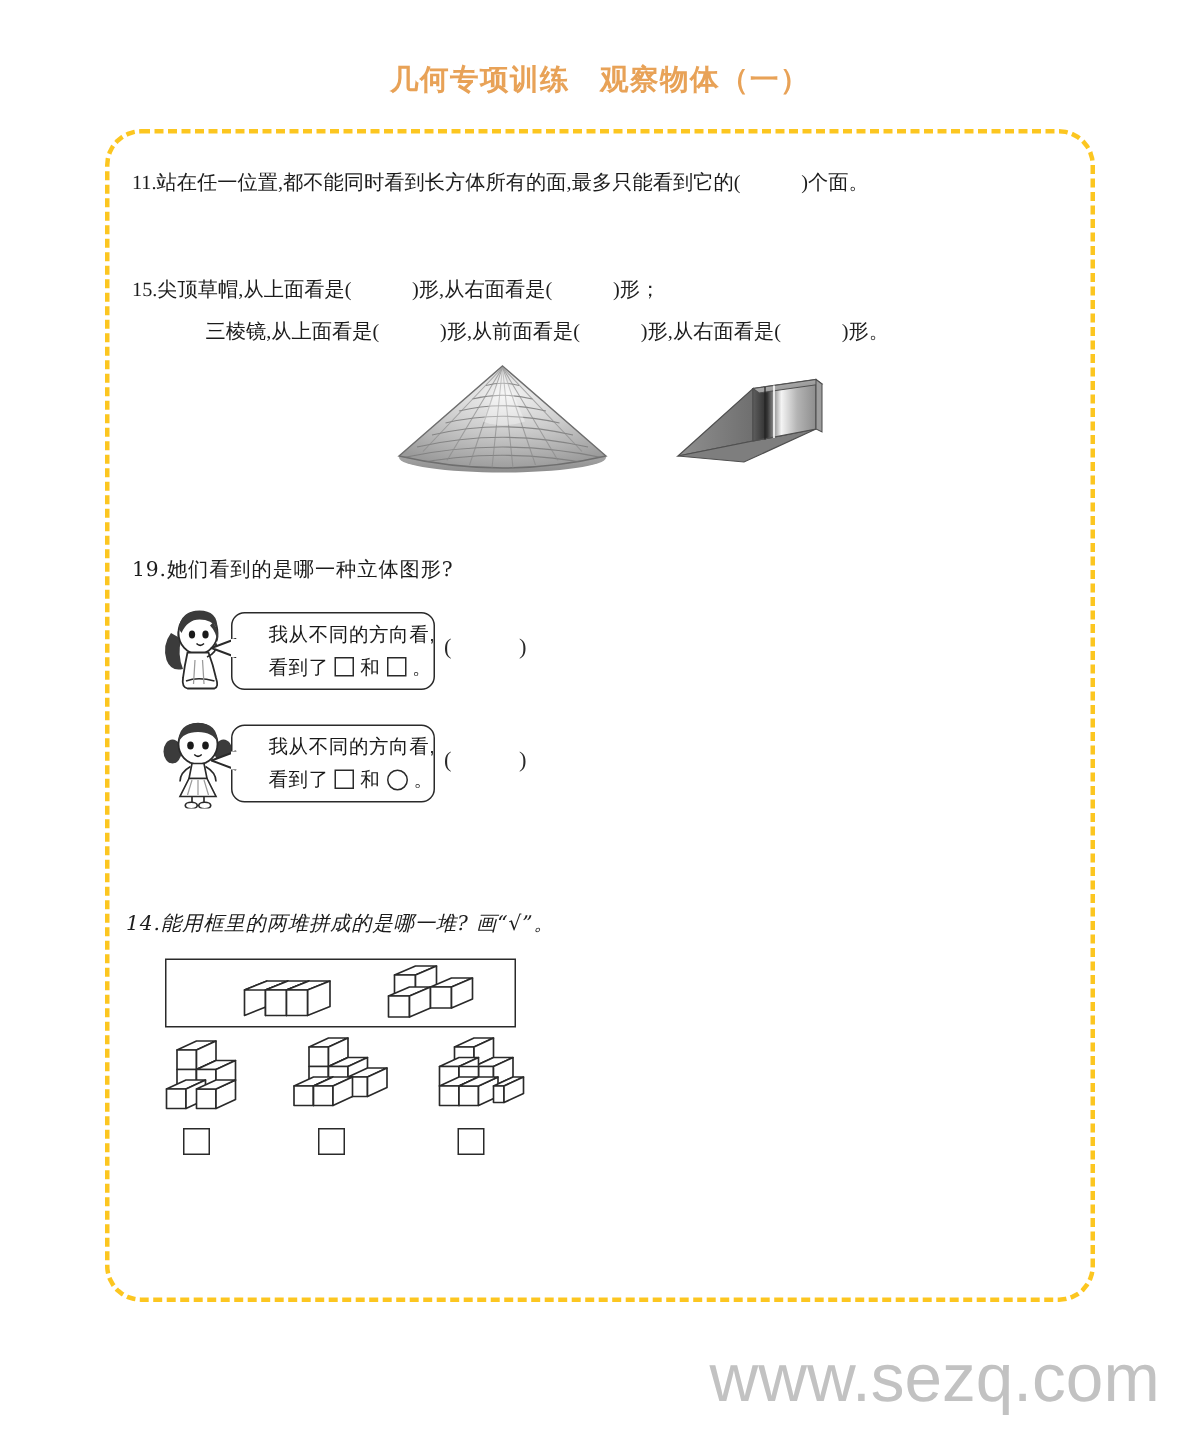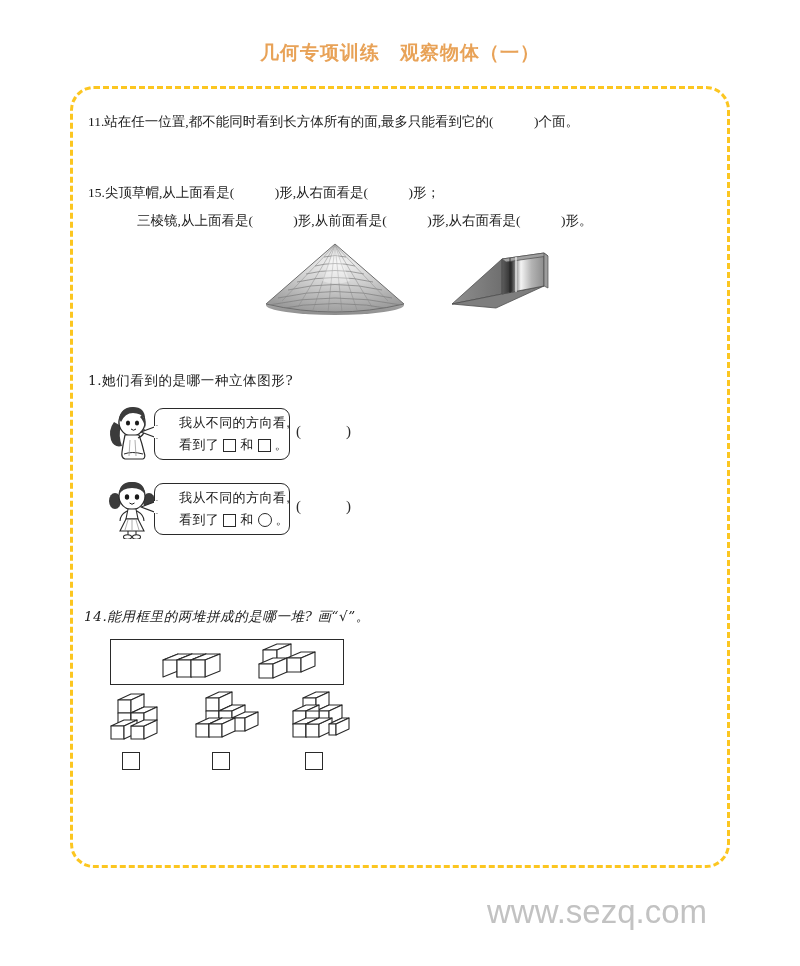--- a/index.html
+++ b/index.html
@@ -95,21 +95,21 @@
   .bubble-line {
     position: absolute;
     left: 24px;
     font-size: 13px;
     line-height: 14px;
     white-space: pre;
     font-family: Liberation Sans, sans-serif;
     letter-spacing: .4px;
   }
   .bubble-line-1 { top: 7px; }
-  .bubble-line-2 { top: 29px; display: flex; align-items: flex-end; gap: 2px; }
+  .bubble-line-2 { top: 29px; display: flex; align-items: flex-start; gap: 2px; }
 
   .mini-square {
     display: inline-block;
     width: 13px;
     height: 13px;
     border: 1.2px solid #2a2a2a;
     box-sizing: border-box;
     margin: 0 2px;
     vertical-align: -2px;
   }
@@ -161,23 +161,23 @@
     box-sizing: border-box;
     background: #fff;
   }
   #chk-1 { left: 122px; top: 752px; }
   #chk-2 { left: 212px; top: 752px; }
   #chk-3 { left: 305px; top: 752px; }
 
   
   .watermark {
     position: absolute;
-    left: 487px;
+    left: 473px;
     top: 893px;
-    font-size: 33px;
+    font-size: 45px;
     color: #c2c2c2;
     font-family: "Liberation Sans", "DejaVu Sans", sans-serif;
     letter-spacing: 0px;
     white-space: pre;
   }
 </style>
 </head>
 <body>
 
 <div class="page-title">几何专项训练　观察物体（一）</div>
@@ -264,21 +264,21 @@
 
     <path d="M58 13 L100 7 L104 10 L62 16 Z" fill="url(#prismTop)" stroke="#4f4f4f" stroke-width="0.7"></path>
 
     <path d="M100 7 L104 10 L104 42 L100 40 Z" fill="#9d9d9d" stroke="#4f4f4f" stroke-width="0.7"></path>
 
     <line x1="72" y1="11" x2="72" y2="46" stroke="#ffffff" stroke-width="1.4" opacity="0.8"></line>
     <line x1="66" y1="12" x2="66" y2="47" stroke="#232323" stroke-width="1.1" opacity="0.75"></line>
   </svg>
 </div>
 
-<div class="q-text q-hand" id="q13">1.她们看到的是哪一种立体图形?</div>
+<div class="q-text q-hand" id="q13">19.她们看到的是哪一种立体图形?</div>
 
 <div class="bubble-row" id="bubble-row-1">
   <div class="girl">
     <svg width="56" height="62" viewBox="0 0 56 62">
 
       <path d="M10 20 Q4 28 7 38 Q10 46 18 44 Q14 34 17 24 Z" fill="#3b3b3b"></path>
 
       <ellipse cx="28" cy="20" rx="13" ry="14" fill="#ffffff" stroke="#2a2a2a" stroke-width="1.2"></ellipse>
 
       <path d="M15 17 Q17 5 29 5 Q41 5 41 17 Q37 11 29 11 Q21 11 17 20 Z" fill="#3b3b3b"></path>

